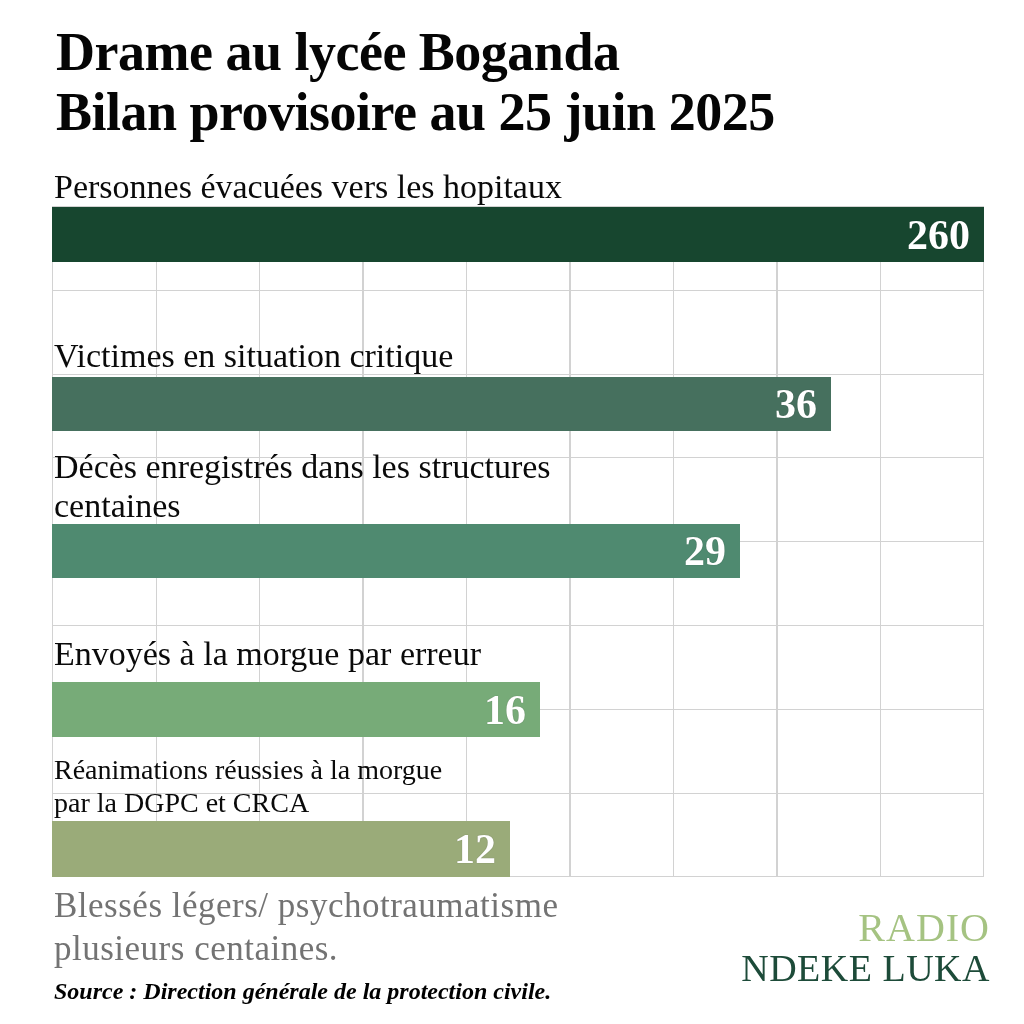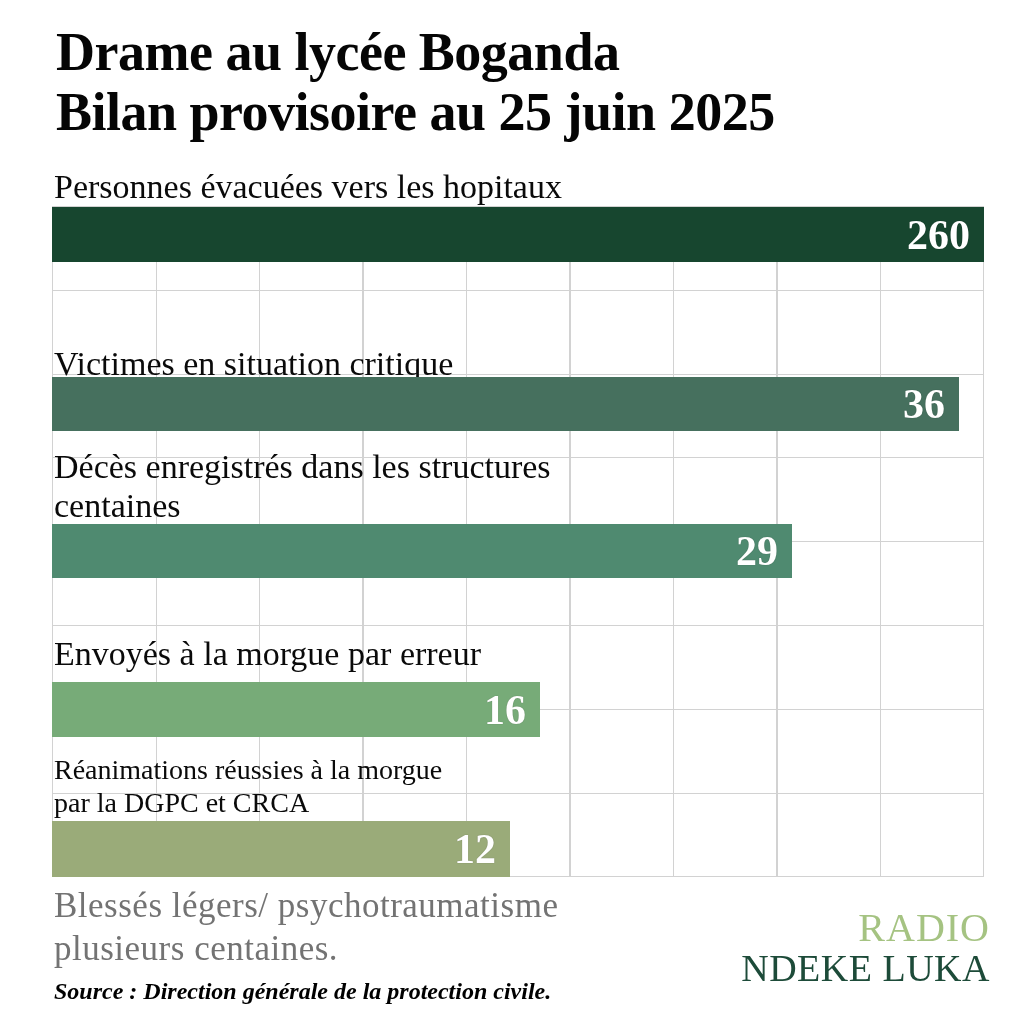--- a/index.html
+++ b/index.html
@@ -18,21 +18,21 @@
       repeating-linear-gradient(to right,#d2d2d2 0 1px,transparent 1px 103.5px),
       repeating-linear-gradient(to bottom,#d2d2d2 0 1px,transparent 1px 83.8px);
     border-right:1px solid #d2d2d2;border-bottom:1px solid #d2d2d2;
     box-sizing:border-box;
   }
   
   .lbl{position:absolute;left:54px;font-size:34px;line-height:39px;color:#0a0a0a;}
   .lbl span{display:block;}
   .lbl.small{font-size:28px;line-height:33px;}
   .lbl0{top:167px;}
-  .lbl1{top:344px;text-align:right;}
+  .lbl1{top:336px;text-align:right;}
   .lbl2{top:447px;}
   .lbl3{top:634px;}
   .lbl4{top:753px;}
   
   .bar{position:absolute;left:52px;display:flex;align-items:center;justify-content:flex-end;
        padding-right:14px;box-sizing:border-box;padding-left:33px;}
   .bar .val{color:#ffffff;font-weight:700;font-size:42px;
             text-shadow:0 0 1px rgba(0,0,0,0.35);}
   .bar0{top:207px;height:55px;}
   .bar1{top:377px;height:54px;}
@@ -67,29 +67,29 @@
     <span></span>
   </div>
   <div class="bar bar0" style="width: 932px; background: rgb(23, 70, 47);">
     <span class="val">260</span>
   </div>
 
   <div class="lbl lbl1">
     <span>Victimes en situation critique</span>
     <span></span>
   </div>
-  <div class="bar bar1" style="width: 907px; background: rgb(70, 112, 94);">
+  <div class="bar bar1" style="width: 779px; background: rgb(70, 112, 94);">
     <span class="val">36</span>
   </div>
 
   <div class="lbl lbl2">
     <span>Décès enregistrés dans les structures</span>
     <span>centaines</span>
   </div>
-  <div class="bar bar2" style="width: 740px; background: rgb(79, 138, 112);">
+  <div class="bar bar2" style="width: 688px; background: rgb(79, 138, 112);">
     <span class="val">29</span>
   </div>
 
   <div class="lbl lbl3">
     <span>Envoyés à la morgue par erreur</span>
     <span></span>
   </div>
   <div class="bar bar3" style="width: 488px; background: rgb(119, 171, 120);">
     <span class="val">16</span>
   </div>

